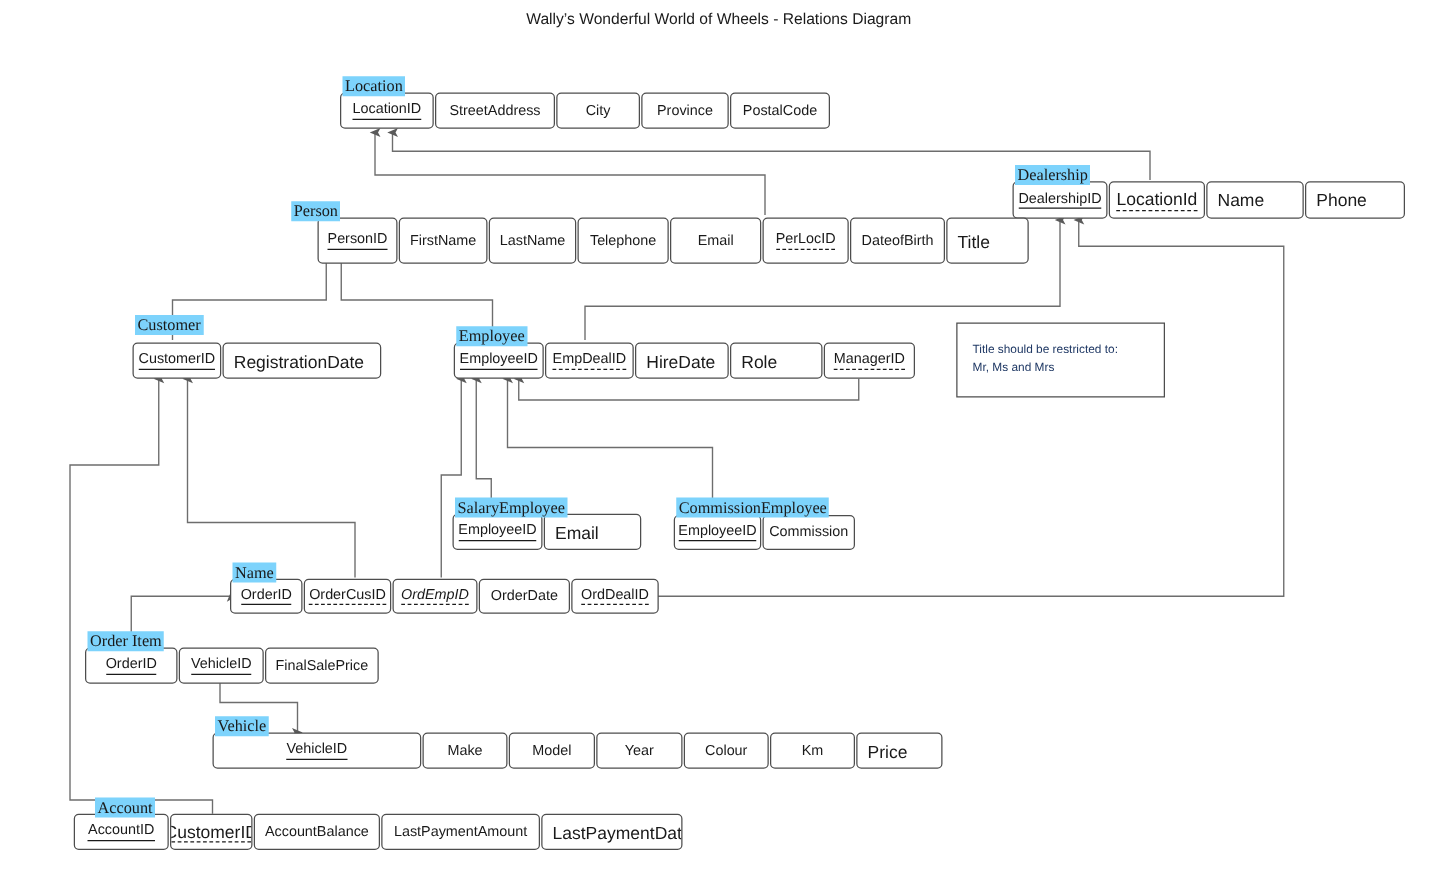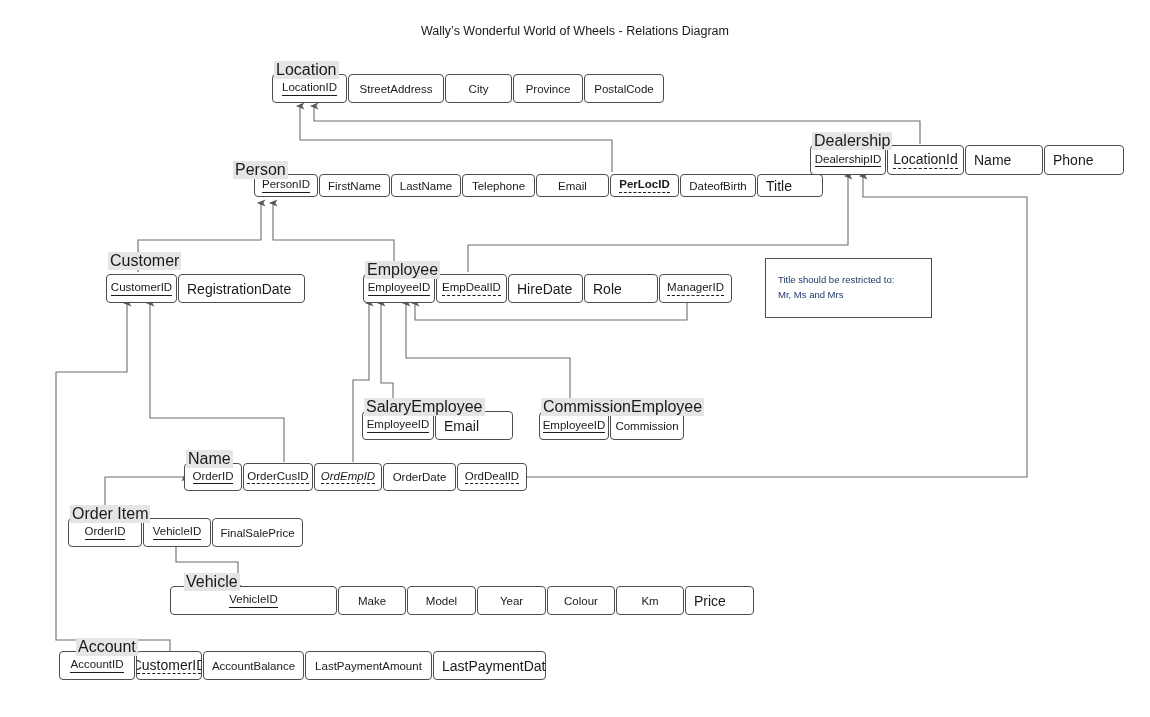--- a/index.html
+++ b/index.html
@@ -9,21 +9,21 @@
   }
   body {
     width: 1150px;
     height: 717px;
     position: relative;
     font-family: "Liberation Sans", sans-serif;
     overflow: hidden;
   }
   #diagram-title {
     position: absolute;
-    top: 24px;
+    top: 8px;
     left: 0;
     width: 1150px;
     text-align: center;
     font-size: 12.5px;
     color: #1a1a1a;
     font-family: "Liberation Sans", sans-serif;
   }
   #canvas {
     position: absolute;
     top: 0;
@@ -69,26 +69,27 @@
   }
   .attr.fk .lbl {
     border-bottom: 1.3px dashed #1a1a1a;
     padding-bottom: 0px;
     line-height: 1.15;
   }
   .attr.big { font-size: 14px; }
   .attr.bigleft { font-size: 14px; justify-content: flex-start; padding-left: 8px; }
   .ent-label {
     position: absolute;
-    font-size: 16px;
+    font-size: 13px;
     color: #1a1a1a;
-    background: #e5e5e5;
+    background: #7dd3fc;
     padding: 0 2px;
     white-space: nowrap;
     z-index: 5;
+    font-family: Liberation Serif, serif;
   }
   .note-box {
     position: absolute;
     box-sizing: border-box;
     border: 1.2px solid #4d4d4d;
     background: #ffffff;
     font-size: 9.5px;
     color: #1f3864;
     padding: 14px 12px;
     line-height: 1.55;
@@ -165,37 +166,37 @@
     </div>
   <div class="attr bigleft" style="width:78px;">
       <span class="lbl">Name</span>
     </div>
   <div class="attr bigleft" style="width:80px;">
       <span class="lbl">Phone</span>
     </div>
 </div>
 
 <div class="ent-label" style="left:233px; top:161px;">Person</div>
-<div class="ent-box" style="left:231px; top:174px; height:23px;padding-left:23px;">
+<div class="ent-box" style="left:231px; top:174px; height:37px;padding-left:23px;">
   <div class="attr pk" style="width:64px;">
       <span class="lbl">PersonID</span>
     </div>
   <div class="attr" style="width:71px;">
       <span class="lbl">FirstName</span>
     </div>
   <div class="attr" style="width:70px;">
       <span class="lbl">LastName</span>
     </div>
   <div class="attr" style="width:73px;">
       <span class="lbl">Telephone</span>
     </div>
   <div class="attr" style="width:73px;">
       <span class="lbl">Email</span>
     </div>
-  <div class="attr fk" style="width:69px;font-weight:bold;">
+  <div class="attr fk" style="width:69px;">
       <span class="lbl">PerLocID</span>
     </div>
   <div class="attr" style="width:76px;">
       <span class="lbl">DateofBirth</span>
     </div>
   <div class="attr bigleft" style="width:66px;">
       <span class="lbl">Title</span>
     </div>
 </div>
 
@@ -278,21 +279,21 @@
       <span class="lbl">OrderID</span>
     </div>
   <div class="attr pk" style="width:68px;">
       <span class="lbl">VehicleID</span>
     </div>
   <div class="attr" style="width:91px;">
       <span class="lbl">FinalSalePrice</span>
     </div>
 </div>
 
-<div class="ent-label" style="left:184px; top:573px;">Vehicle</div>
+<div class="ent-label" style="left:172px; top:573px;">Vehicle</div>
 <div class="ent-box" style="left:170px; top:586px; height:29px;">
   <div class="attr pk" style="width:167px;">
       <span class="lbl">VehicleID</span>
     </div>
   <div class="attr" style="width:68px;">
       <span class="lbl">Make</span>
     </div>
   <div class="attr" style="width:69px;">
       <span class="lbl">Model</span>
     </div>

